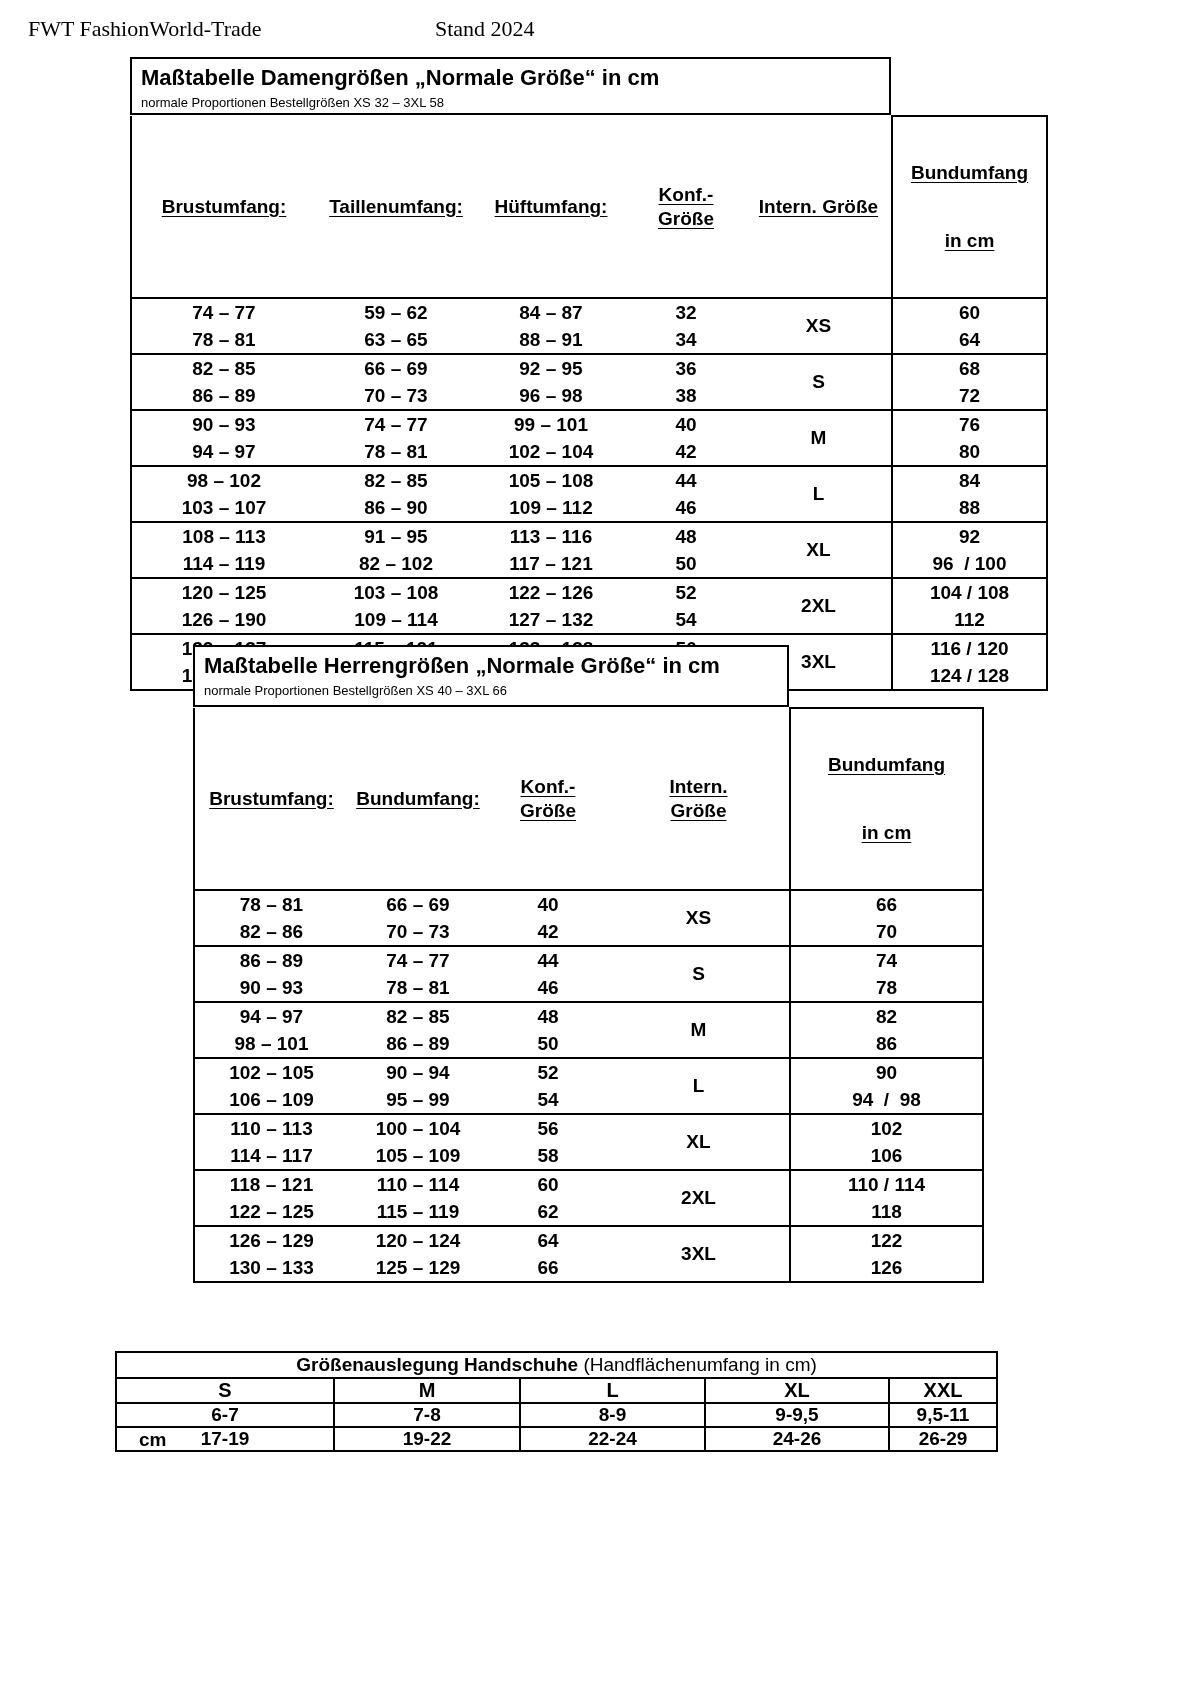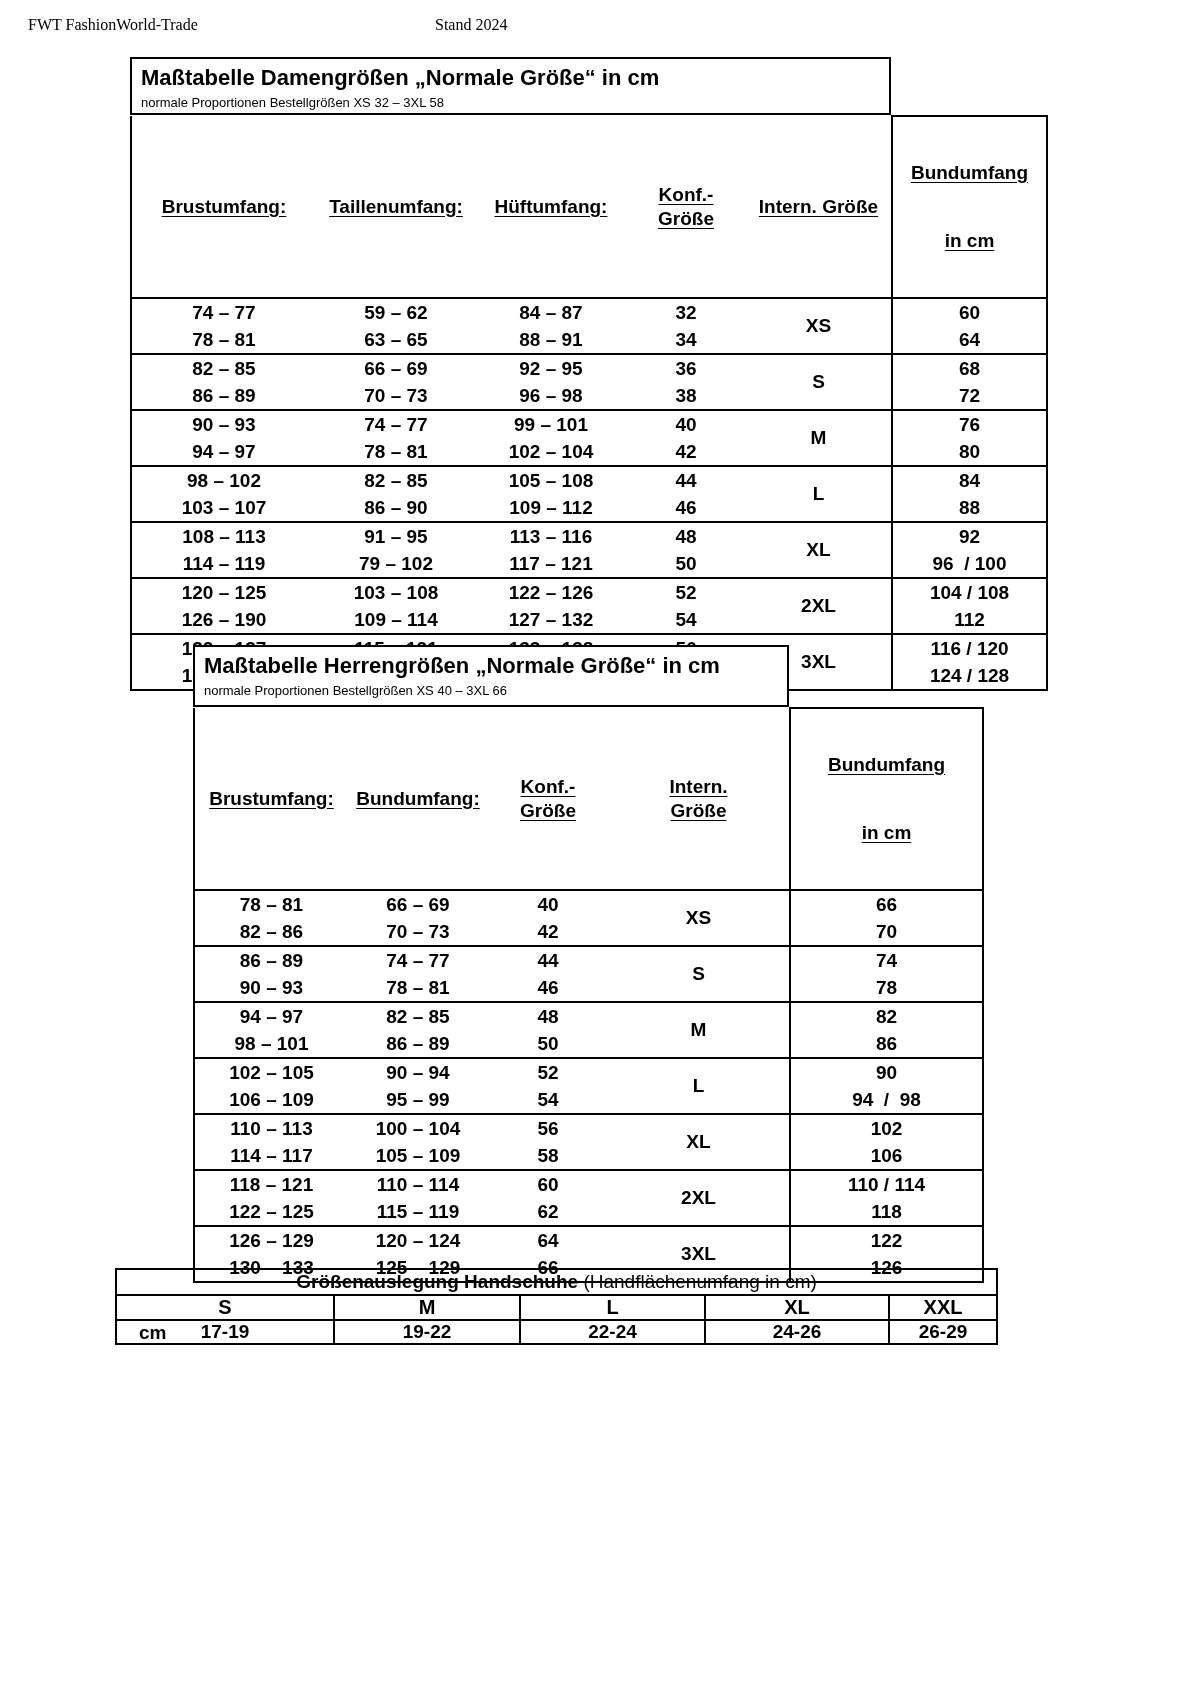--- a/index.html
+++ b/index.html
@@ -9,21 +9,21 @@
     width:1190px; height:1683px;
     font-family:"Liberation Sans", sans-serif;
     color:#000;
     overflow:hidden;
   }
 
   
   .pgheader span {
     position:absolute; top:16px;
     font-family:"Liberation Serif", serif;
-    font-size:16px; color:#000; white-space:nowrap;
+    font-size:22px; color:#000; white-space:nowrap;
   }
   .brand { left:28px; }
   .stand { left:435px; }
 
   
   .block { position:absolute; }
   .women { left:130px; top:57px; }
   .men   { left:193px; top:625px;margin-top:20px; }
 
   .titlebox {
@@ -62,21 +62,21 @@
   .mtable th.bund { border-top:2px solid #000; }
 
   .mtable tbody tr { height:28px; }
   .mtable tbody tr.gend > td { border-bottom:2px solid #000; }
   .mtable td.intl { border-bottom:2px solid #000; }
 
   .u { display:block; text-decoration:underline; text-underline-offset:3px; line-height:24px; }
 
   
   table.gtable {
-    position:absolute; left:115px; top:1268px;
+    position:absolute; left:115px; top:1351px;
     width:881px;
     border-collapse:collapse; table-layout:fixed;
   }
   .gtable th, .gtable td {
     border:2px solid #000;
     padding:0; text-align:center; vertical-align:middle;
     font-size:19px; font-weight:bold; white-space:nowrap; overflow:hidden;
   }
   .gtable tr { height:24px; }
   .gtable tr.gtitle { height:26px; }
@@ -196,21 +196,21 @@
         <tr>
           <td>108 – 113</td>
           <td>91 – 95</td>
           <td>113 – 116</td>
           <td>48</td>
           <td rowspan="2" class="intl">XL</td>
           <td class="bund">92</td>
         </tr>
         <tr class="gend">
           <td>114 – 119</td>
-          <td>79 – 102</td>
+          <td>82 – 102</td>
           <td>117 – 121</td>
           <td>50</td>
           <td class="bund">96  / 100</td>
         </tr>
         <tr>
           <td>120 – 125</td>
           <td>103 – 108</td>
           <td>122 – 126</td>
           <td>52</td>
           <td rowspan="2" class="intl">2XL</td>
@@ -389,20 +389,27 @@
     </td>
   </tr>
   <tr class="ghdr">
     <th>S</th>
     <th>M</th>
     <th>L</th>
     <th>XL</th>
     <th>XXL</th>
   </tr>
   <tr class="grow">
+    <td>6-7</td>
+    <td>7-8</td>
+    <td>8-9</td>
+    <td>9-9,5</td>
+    <td>9,5-11</td>
+  </tr>
+  <tr class="grow">
     <td class="cm-cell">
       <span class="cmlab">cm</span>
       <span>17-19</span>
     </td>
     <td>19-22</td>
     <td>22-24</td>
     <td>24-26</td>
     <td>26-29</td>
   </tr>
 </tbody>

